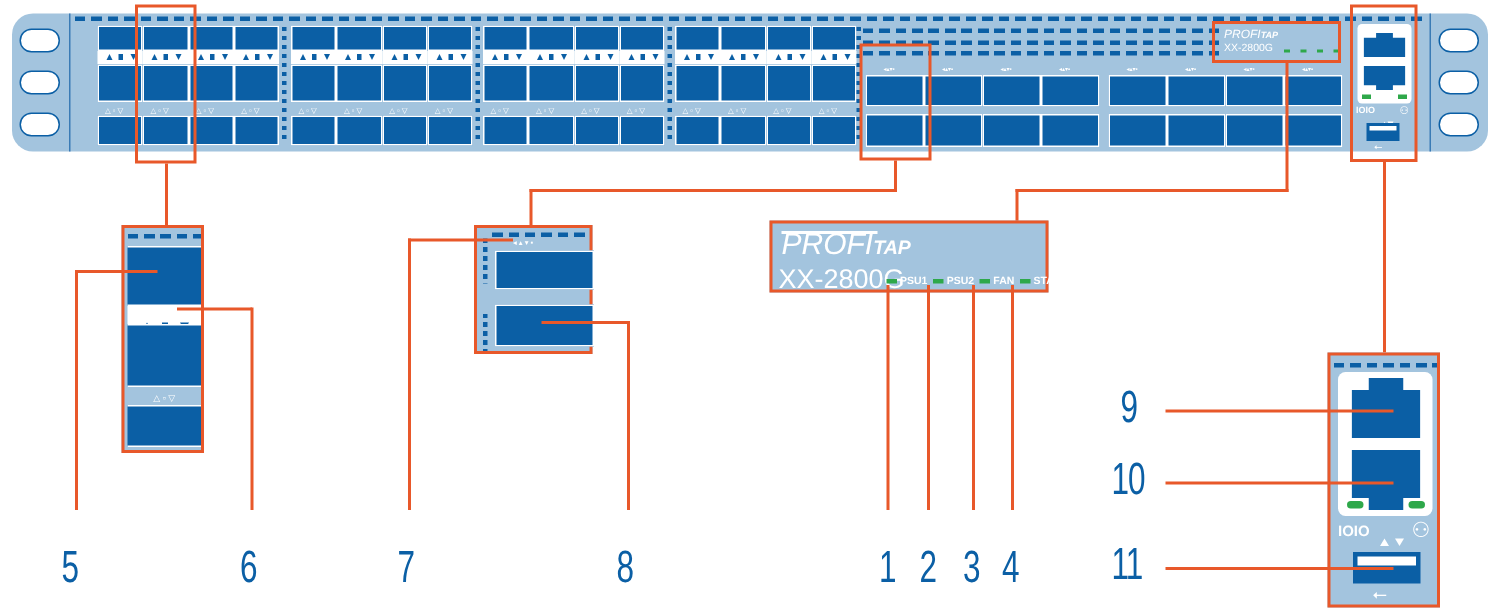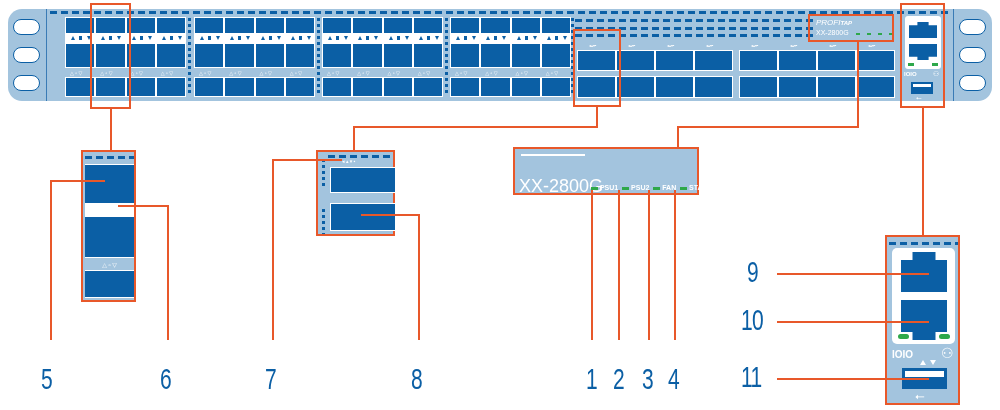--- a/index.html
+++ b/index.html
@@ -292,20 +292,23 @@
   <div style="position:absolute; left:24px; top:6px; font-size:5px; color:#fff;">◂ ▴ ▾ ▪</div>
   <div class="qsfp-cell" style="left:12px; top:15px; width:66px; height:26px;"></div>
   <div class="qsfp-cell" style="left:12px; top:51px; width:66px; height:28px;"></div>
 </div>
 <div class="line-h" style="left:272px; top:159px; width:70px;"></div>
 <div class="line-v" style="left:272px; top:159px; height:181px;"></div>
 <div class="line-h" style="left:361px; top:214px; width:58px;"></div>
 <div class="line-v" style="left:418px; top:214px; height:126px;"></div>
 
 <div class="panel" style="left:513px; top:147px; width:186px; height:48px;">
+  <div class="logo-text" style="position:absolute; left:6px; top:3px; font-size:20px;">
+    <span>PROFI</span><b style="font-size:13px;">TAP</b>
+  </div>
   <div style="position:absolute; left:6px; top:5px; width:64px; height:2px; background:#fff;"></div>
   <div style="position:absolute; left:4px; top:27px; font-size:18px; color:#fff;">XX-2800G</div>
   <div style="position:absolute; left:76px; top:35px; font-size:7px; color:#fff; font-weight:bold; white-space:nowrap;">
     <span class="led"></span> <span>PSU1</span>
     &nbsp;<span class="led"></span> <span>PSU2</span>
     &nbsp;<span class="led"></span> <span>FAN</span>
     &nbsp;<span class="led"></span> <span>STAT</span>
   </div>
 </div>
 <div class="line-v" style="left:591px; top:190px; height:150px;"></div>

